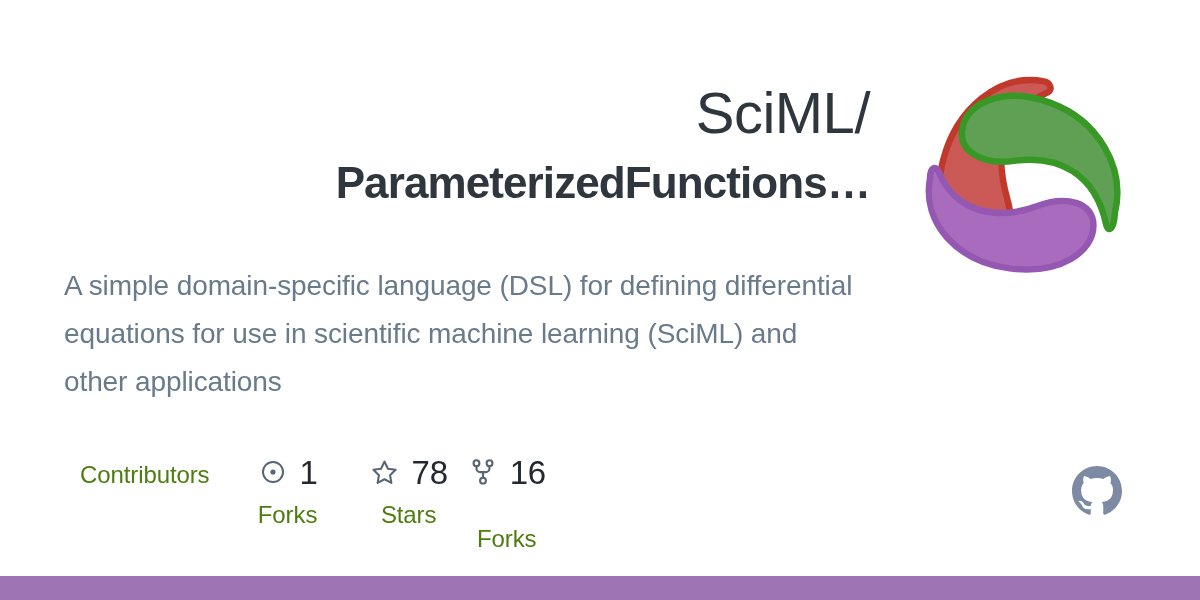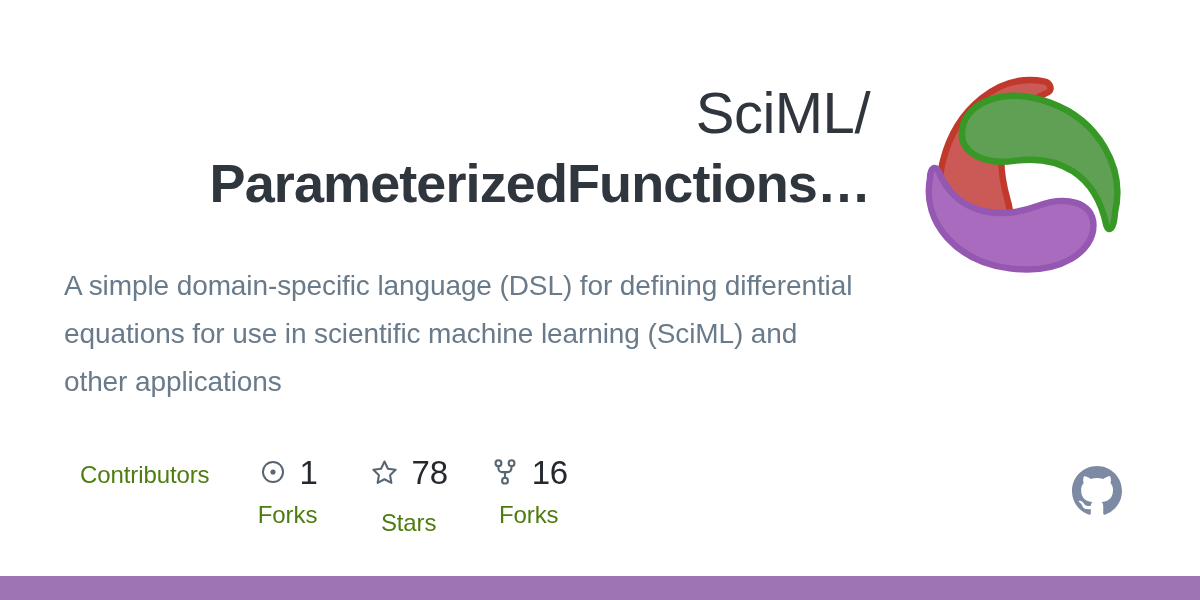--- a/index.html
+++ b/index.html
@@ -32,21 +32,21 @@
   }
   .title-owner {
     font-size: 58px;
     line-height: 70px;
     font-weight: 400;
     color: #2f363d;
     letter-spacing: -0.5px;
     white-space: nowrap;
   }
   .title-repo {
-    font-size: 54px;
+    font-size: 44px;
     line-height: 70px;
     font-weight: 700;
     color: #2f363d;
     letter-spacing: -0.9px;
     white-space: nowrap;
     overflow: hidden;
   }
 
   
   .description {
@@ -105,22 +105,22 @@
     line-height: 26px;
     font-weight: 400;
     color: #4d7c0f;
     letter-spacing: -0.1px;
     white-space: nowrap;
   }
 
   
   .stat-contributors { margin-right: 48px; }
   .stat-issues       { margin-right: 52px; }
-  .stat-stars        { margin-right: 42px; gap: 8px; }
-  .stat-forks        { margin-right: 0; }
+  .stat-stars        { margin-right: 20px; }
+  .stat-forks        { margin-right: 0; gap: 24px; }
 
   
   .project-logo {
     position: absolute;
     right: 70px;
     top: 62px;
     width: 215px;
     height: 215px;
   }
   .project-logo svg { display: block; width: 100%; height: 100%; }

